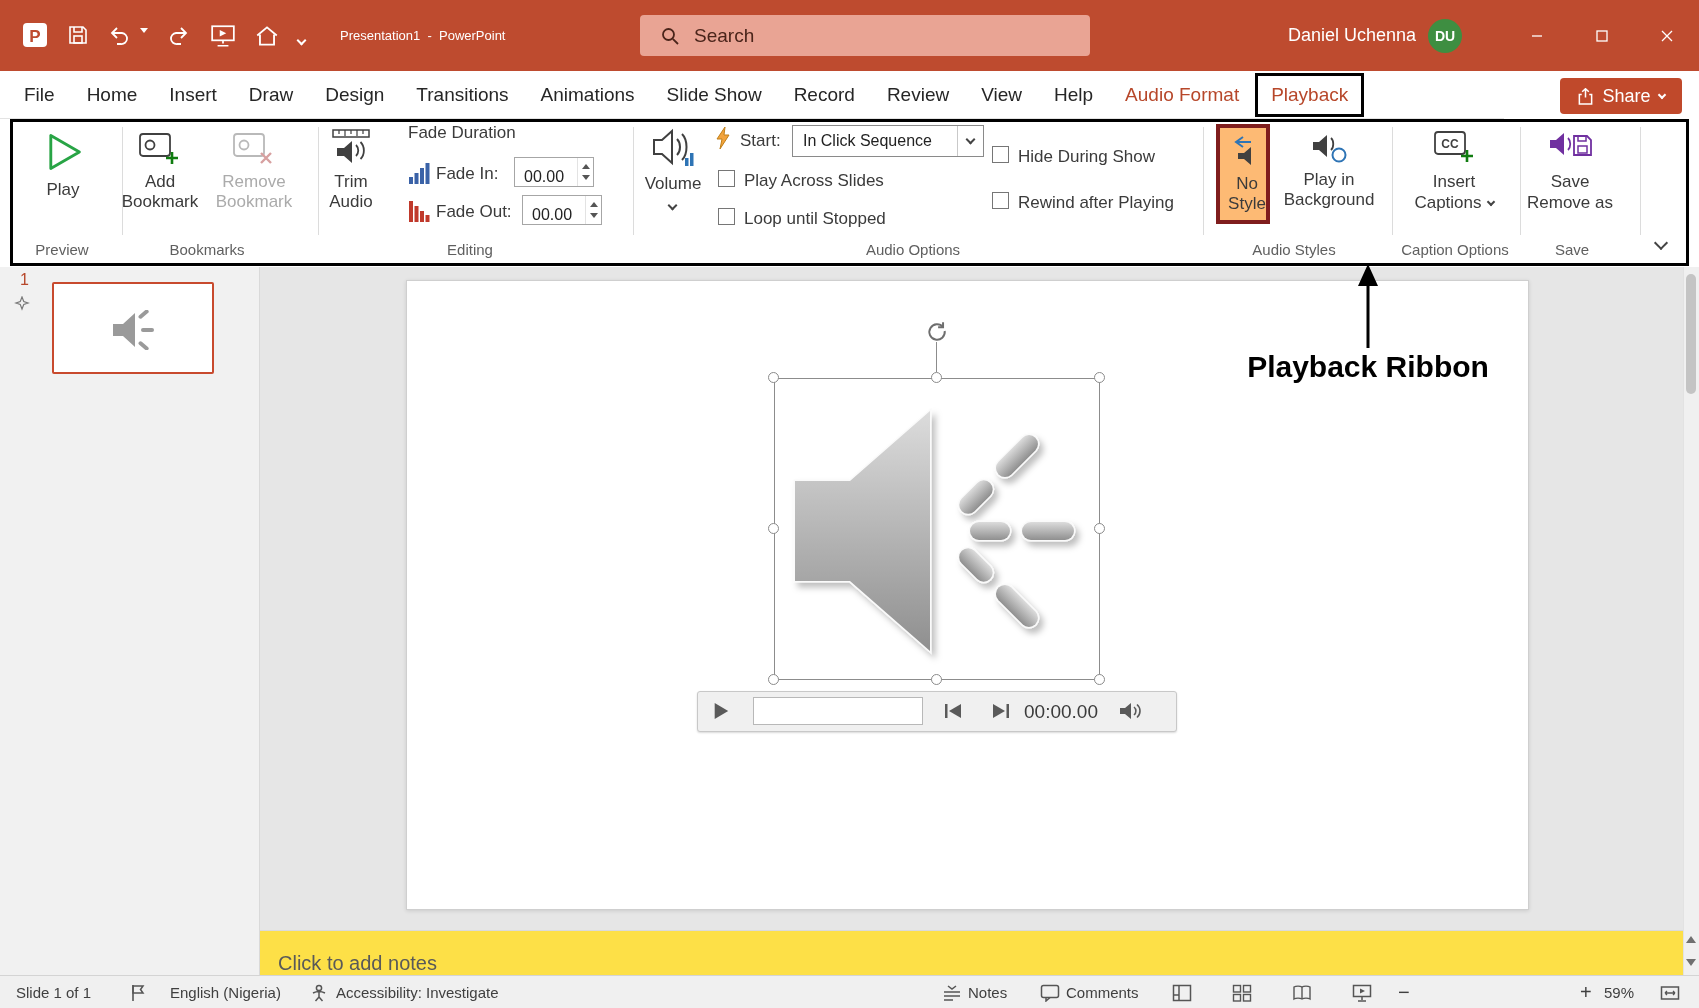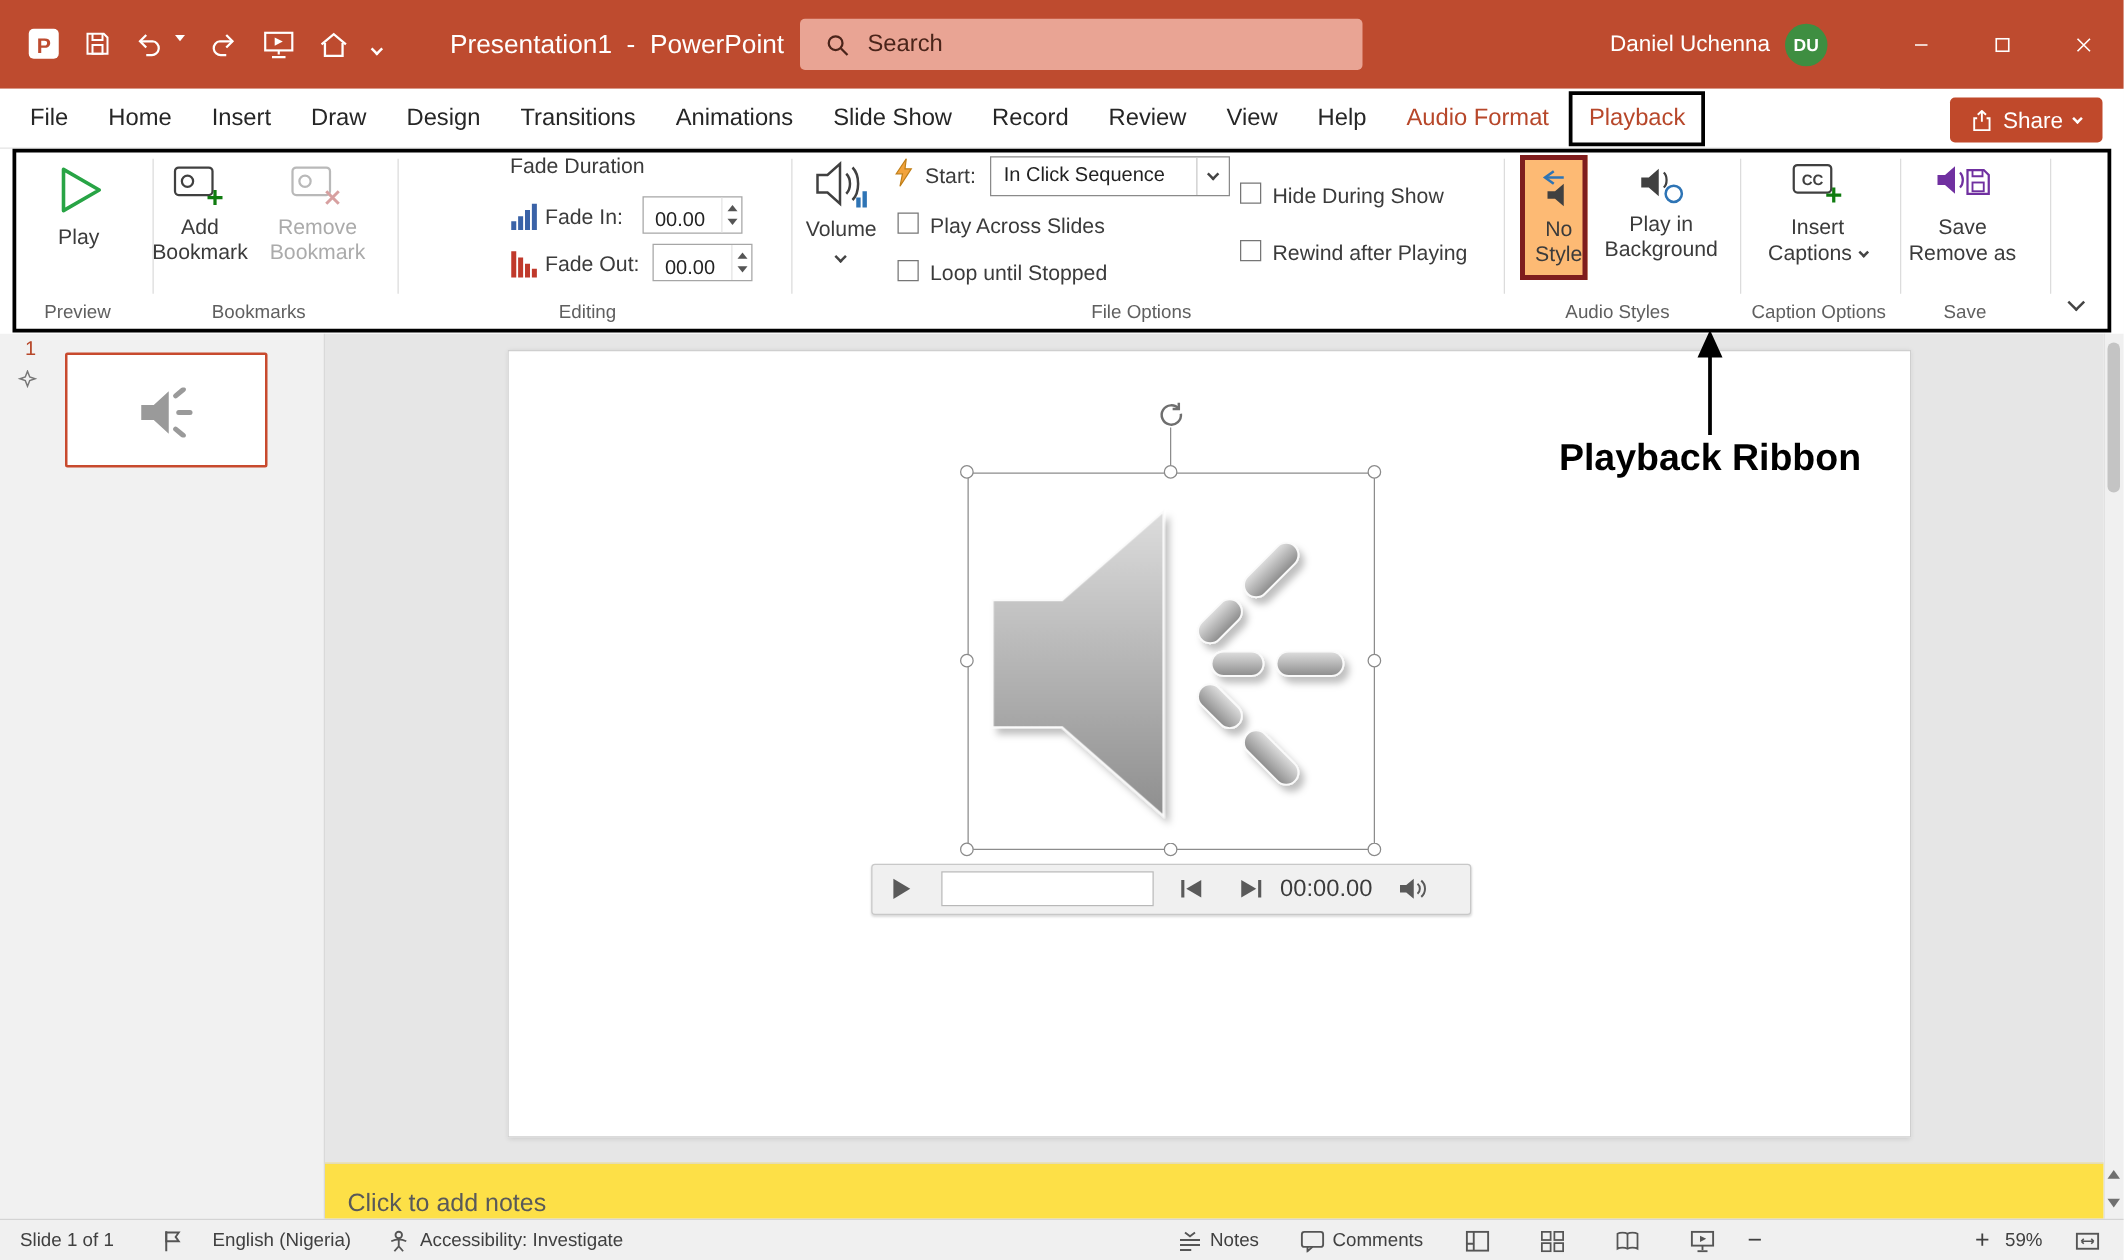--- a/index.html
+++ b/index.html
@@ -4,21 +4,21 @@
 <style>
 *{margin:0;padding:0;box-sizing:border-box}
 html,body{width:1699px;height:1008px}
 body{font-family:"Liberation Sans","DejaVu Sans",sans-serif;background:#fff;overflow:hidden}
 .app{position:relative;width:1699px;height:1008px;background:#fff;overflow:hidden}
 .abs{position:absolute}
 svg{display:block}
 
 .titlebar{left:0;top:0;width:1699px;height:71px;background:#BE4B2F;color:#fff}
 .qat{position:absolute;cursor:pointer}
-.tbtitle{position:absolute;left:360px;top:0;height:53px;line-height:71px;font-size:21px;color:#fff;white-space:pre}
+.tbtitle{position:absolute;left:340px;top:0;height:53px;line-height:71px;font-size:13px;color:#fff;white-space:pre}
 .search{position:absolute;left:640px;top:15px;width:450px;height:41px;background:#E9A494;border-radius:4px;display:flex;align-items:center;gap:14px;padding-left:20px;color:#4A241A;font-size:19px;cursor:text}
 .username{position:absolute;left:1276px;top:0;width:140px;height:71px;line-height:71px;font-size:18px;text-align:right;white-space:nowrap}
 .avatar{position:absolute;left:1428px;top:19px;width:34px;height:34px;border-radius:50%;background:#3E8E41;color:#fff;font-size:14px;font-weight:bold;display:flex;align-items:center;justify-content:center}
 .winbtn{position:absolute;top:0;width:65px;height:71px;display:flex;align-items:center;justify-content:center;cursor:pointer}
 
 .menubar{left:0;top:71px;width:1504px;height:48px;background:#fff;border-bottom:1px solid #E3E3E3;display:flex;align-items:center;padding-left:8px}
 .tab{padding:0 16px;font-size:19px;color:#262626;height:48px;line-height:48px;white-space:nowrap;cursor:pointer}
 .tab.accent{color:#B7472A}
 .tab.boxed{border:3px solid #000;height:44px;line-height:38px;padding:0 13px}
 .share{position:absolute;left:1560px;top:78px;width:122px;height:36px;background:#C0492B;border-radius:4px;color:#fff;font-size:18px;display:flex;align-items:center;justify-content:center;gap:8px;cursor:pointer}
@@ -189,20 +189,30 @@
     <svg class="abs" style="left:28px;top:4px" width="42" height="38" viewBox="0 0 42 38">
         <rect x="2" y="6" width="30" height="22" rx="3" fill="none" stroke="#B9B9B9" stroke-width="1.8"></rect>
         <circle cx="12" cy="17" r="4.5" fill="none" stroke="#B9B9B9" stroke-width="1.8"></circle>
         <path d="M29 25l10 10M39 25 29 35" stroke="#D7A0A0" stroke-width="2.4"></path>
       </svg>
     <span class="rlbl dis" style="left:3px;top:48px;width:94px">Remove Bookmark</span>
   </div>
   <div class="grp" style="left:152px;width:110px">Bookmarks</div>
   <div class="sep" style="left:318px"></div>
 
+  <div class="bigbtn" style="left:306px;top:124px;width:90px;height:96px">
+    <svg class="abs" style="left:25px;top:4px" width="40" height="38" viewBox="0 0 40 38">
+        <rect x="2" y="2" width="36" height="7" fill="none" stroke="#404040" stroke-width="1.5"></rect>
+        <path d="M8 2v4M14 2v6M20 2v4M26 2v6M32 2v4" stroke="#404040" stroke-width="1.2" fill="none"></path>
+        <path d="M6 20h7l8-7v22l-8-7H6z" fill="#404040"></path>
+        <path d="M25 17c3 3 3 8 0 11" fill="none" stroke="#404040" stroke-width="1.8"></path>
+        <path d="M29.5 14c4.5 4.5 4.5 12.5 0 17" fill="none" stroke="#404040" stroke-width="1.8"></path>
+      </svg>
+    <span class="rlbl" style="left:6px;top:48px;width:78px">Trim Audio</span>
+  </div>
   <div class="abs" style="left:408px;top:123px;font-size:17px;color:#3b3b3b">Fade Duration</div>
   <svg class="abs" style="left:408px;top:161px" width="22" height="24" viewBox="0 0 22 24">
       <rect x="1" y="16" width="4" height="7" fill="#3A62A7"></rect>
       <rect x="6.5" y="12" width="4" height="11" fill="#3A62A7"></rect>
       <rect x="12" y="7" width="4" height="16" fill="#3A62A7"></rect>
       <rect x="17.5" y="2" width="4" height="21" fill="#3A62A7"></rect>
     </svg>
   <span class="abs" style="left:436px;top:164px;font-size:17px;color:#3b3b3b">Fade In:</span>
   <div class="spin" style="left:514px;top:157px">
     <span class="spinval">00.00</span>
@@ -250,21 +260,21 @@
       </span>
   </div>
   <span class="cb" style="left:718px;top:170px"></span>
   <span class="cbl" style="left:744px;top:171px">Play Across Slides</span>
   <span class="cb" style="left:718px;top:208px"></span>
   <span class="cbl" style="left:744px;top:209px">Loop until Stopped</span>
   <span class="cb" style="left:992px;top:146px"></span>
   <span class="cbl" style="left:1018px;top:147px">Hide During Show</span>
   <span class="cb" style="left:992px;top:192px"></span>
   <span class="cbl" style="left:1018px;top:193px">Rewind after Playing</span>
-  <div class="grp" style="left:828px;width:170px">File Options</div>
+  <div class="grp" style="left:828px;width:170px">Audio Options</div>
   <div class="sep" style="left:1203px"></div>
 
   <div class="bigbtn selbtn" style="left:1216px;top:124px;width:54px;height:100px">
     <svg class="abs" style="left:10px;top:6px" width="34" height="34" viewBox="0 0 34 34">
         <path d="M13 3 6 8l7 5" fill="none" stroke="#2E74B5" stroke-width="2"></path>
         <path d="M6 8h15" fill="none" stroke="#2E74B5" stroke-width="2"></path>
         <path d="M8 19h6l7-6v18l-7-6H8z" fill="#404040"></path>
       </svg>
     <span class="rlbl" style="left:0;top:46px;width:54px">No Style</span>
   </div>

